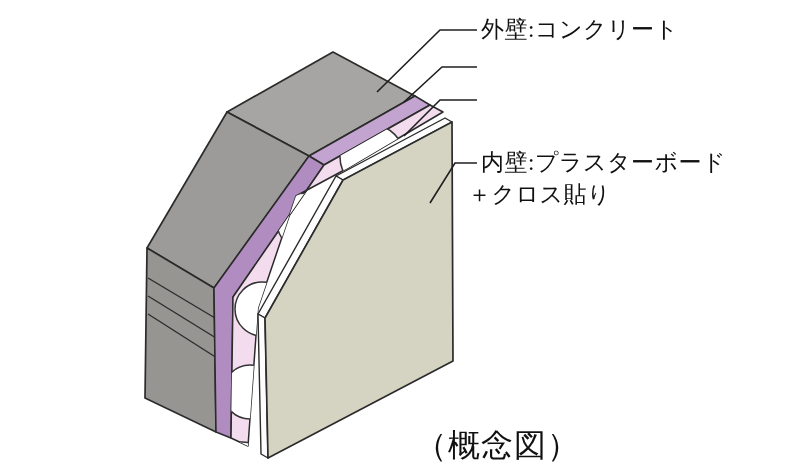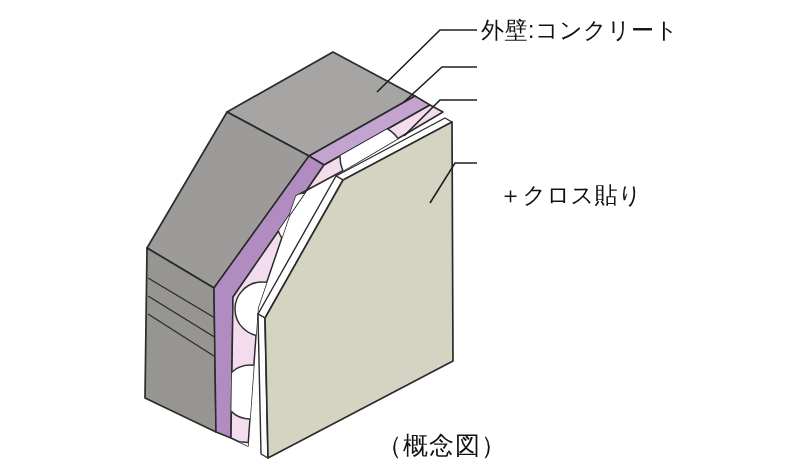--- a/index.html
+++ b/index.html
@@ -1,27 +1,27 @@
 <!DOCTYPE html>
 <html style="--text: #111111;"><head>
 <meta charset="utf-8">
 <style>
   html,body{margin:0;padding:0;background:#ffffff;}
   #stage{
     position:relative;width:800px;height:472px;background:#ffffff;overflow:hidden;
-    font-family:Liberation Sans, sans-serif;
+    font-family:Liberation Serif, serif;
   }
   #fig{position:absolute;left:0;top:0;width:800px;height:474px;}
   .lbl{
     position:absolute;color:var(--text,#111);font-size:23px;line-height:30px;
     white-space:nowrap;letter-spacing:0.5px;
   }
   .cap{
-    position:absolute;color:var(--text,#111);font-size:25px;line-height:30px;
-    white-space:nowrap;letter-spacing:1px;
+    position:absolute;color:var(--text,#111);font-size:32px;line-height:30px;
+    white-space:nowrap;letter-spacing:1px;margin-left:38px;
   }
   svg path,svg circle,svg polyline{vector-effect:non-scaling-stroke;}
 </style>
 </head>
 <body>
 
 <div id="stage">
 
   <svg id="fig" viewBox="0 0 800 474" xmlns="http://www.w3.org/2000/svg">
 
@@ -56,15 +56,16 @@
 
     <g fill="none" stroke="#1f1f1f" stroke-width="1.6">
       <polyline points="377,92 440,30 477,30"></polyline>
       <polyline points="404,102 442,67 477,67"></polyline>
       <polyline points="404,136 440,100 477,100"></polyline>
       <polyline points="430,203 455,163 477,163"></polyline>
     </g>
   </svg>
 
   <div class="lbl" style="left:481px;top:15px;">外壁:コンクリート</div>
-  <div class="lbl" style="left:499px;top:180px;">＋クロス貼り</div>
+  <div class="lbl" style="left:481px;top:148px;">内壁:プラスターボード</div>
+  <div class="lbl" style="left:468px;top:180px;">＋クロス貼り</div>
   <div class="cap" style="left:377px;top:430px;">（概念図）</div>
 </div>
 
 </body></html>

